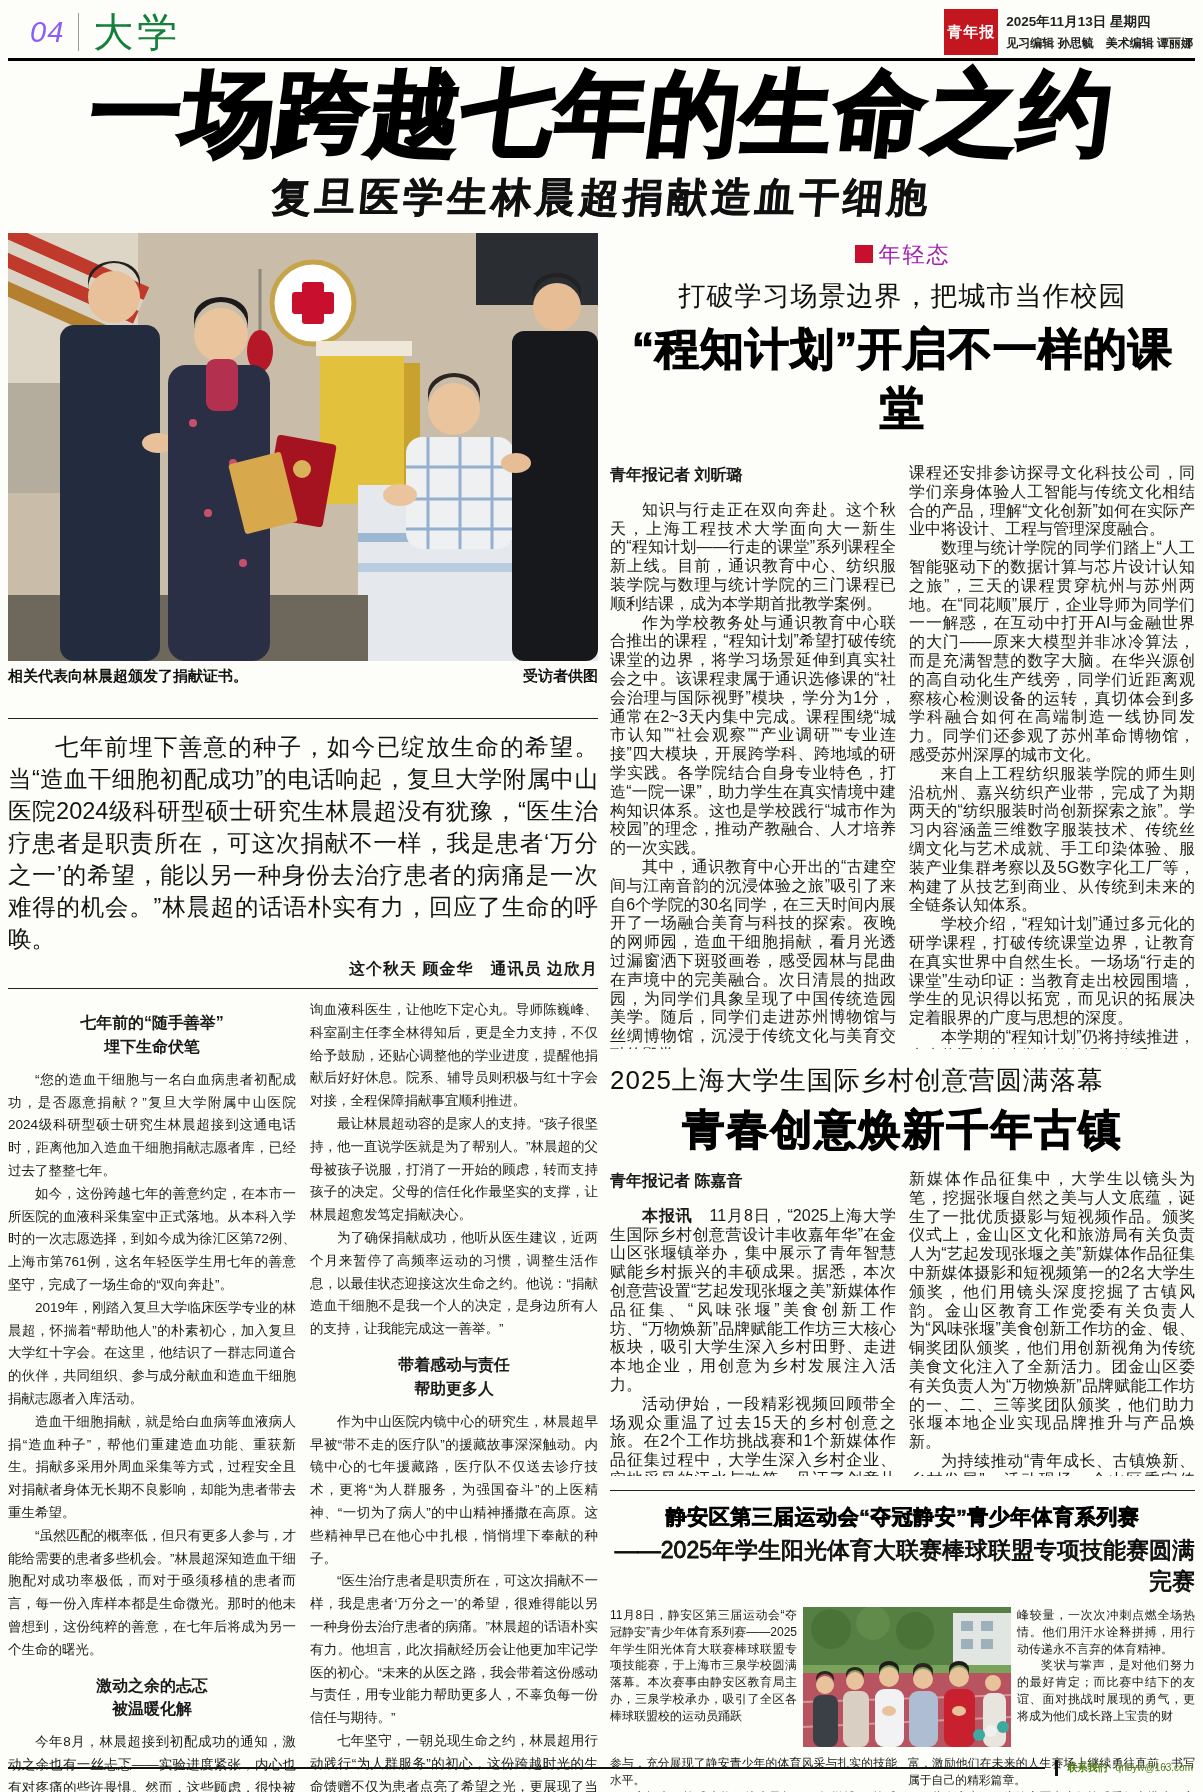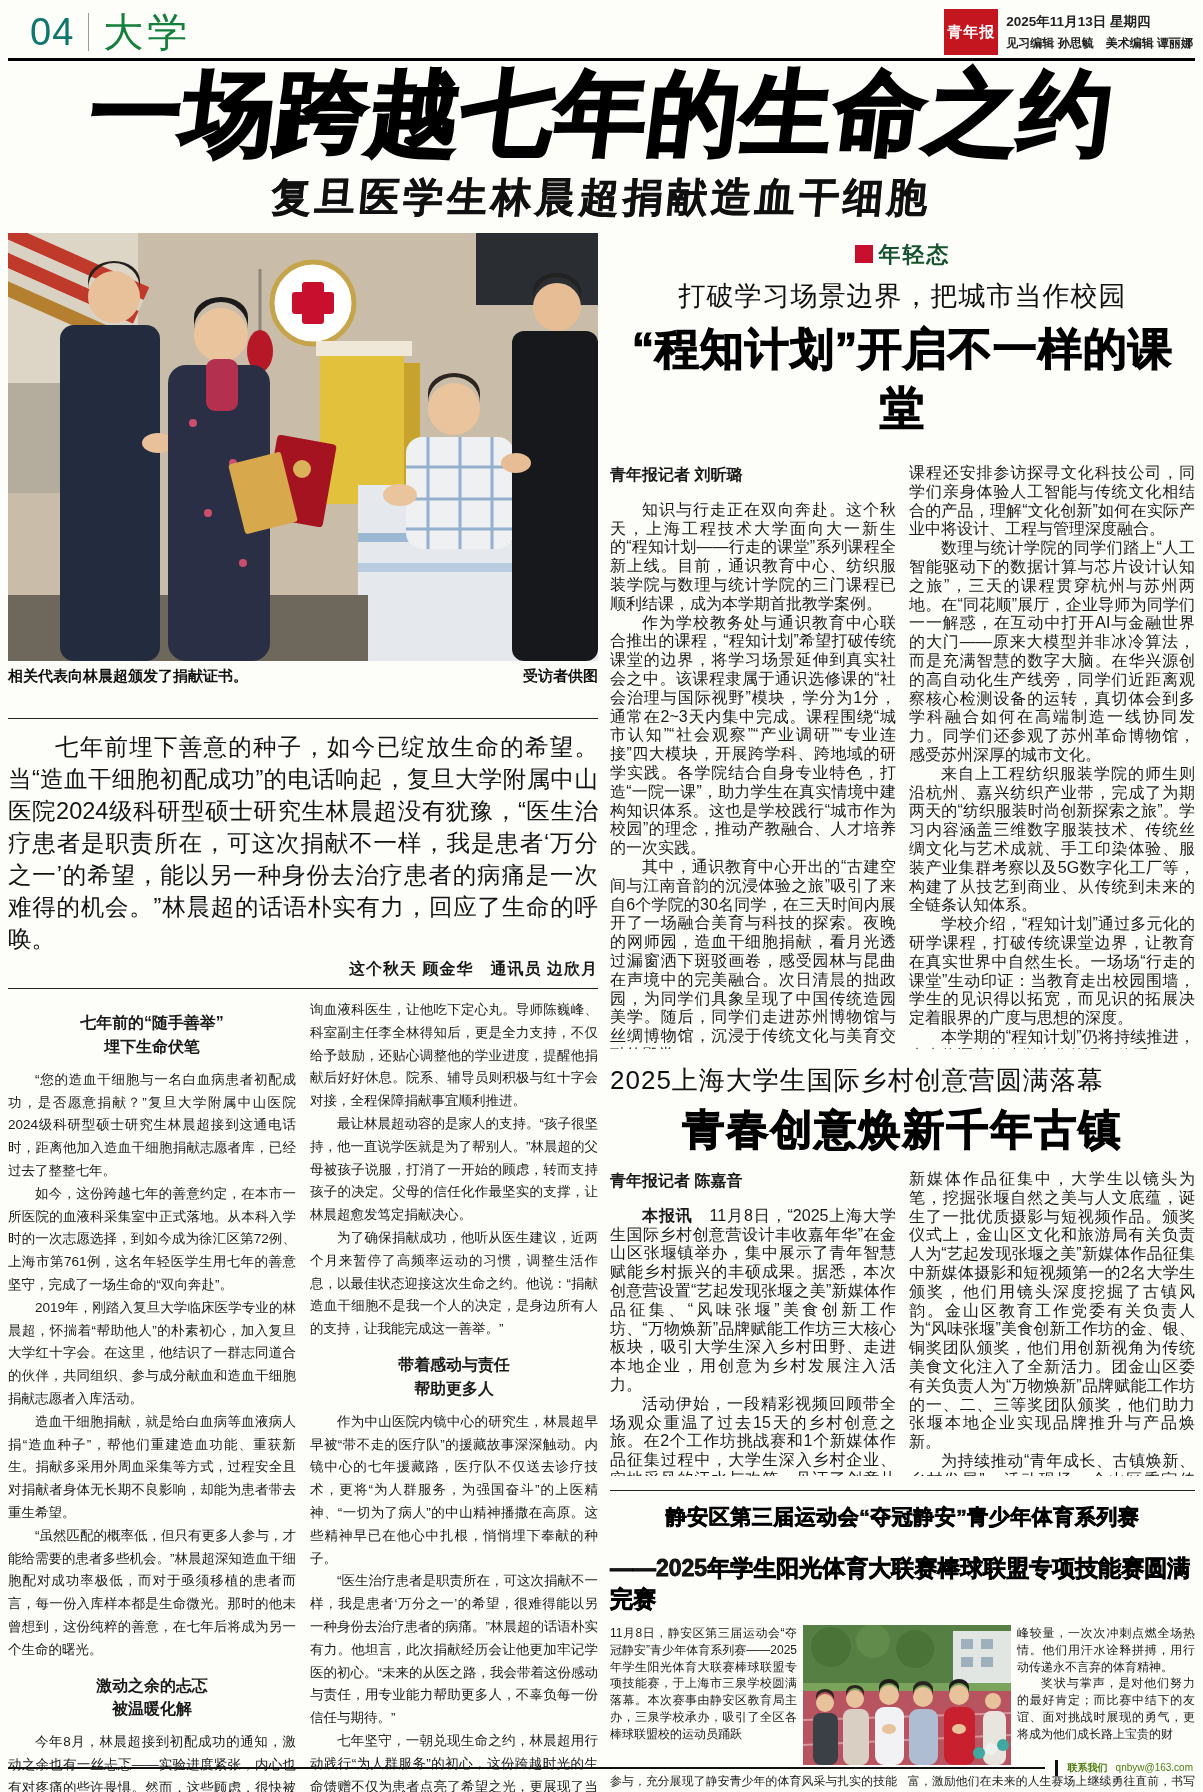--- a/index.html
+++ b/index.html
@@ -1,20 +1,20 @@
 <!DOCTYPE html>
 <html><head>
 <meta charset="utf-8">
 <style>
   html,body{margin:0;padding:0;background:#e8e8e4;}
   .page{position:relative;width:1203px;height:1792px;margin:0 auto;background:#fdfdfa;
         font-family:"Liberation Sans",sans-serif;color:#1a1a1a;overflow:hidden;}
   
   .masthead-row{position:absolute;left:30px;right:10px;top:8px;height:48px;display:flex;align-items:center;}
-  .page-no{font-size:38px;color:#0f766e;letter-spacing:1px;}
+  .page-no{font-size:29px;color:#8b5cf6;letter-spacing:1px;font-style:italic;}
   .head-divider{width:1px;height:38px;background:#9a9a9a;margin:0 14px;}
   .section-name{font-size:40px;color:#15803d;letter-spacing:4px;}
   .head-right{margin-left:auto;display:flex;align-items:flex-start;gap:8px;}
   .logo{width:54px;height:46px;background:#c4161f;color:#fff;display:flex;align-items:center;justify-content:center;
         font-weight:900;font-size:15px;letter-spacing:1px;line-height:1.05;text-align:center;}
   .head-dates{display:flex;flex-direction:column;justify-content:center;height:46px;gap:4px;}
   .date-line{font-size:13.5px;font-weight:700;color:#222;}
   .editors-line{font-size:12px;font-weight:700;color:#222;}
   .top-rule{position:absolute;left:8px;right:8px;top:58px;height:3px;background:#000;}
   
@@ -35,34 +35,34 @@
   .left-cols{margin-top:10px;height:795px;gap:14px;}
   .left-cols .col{width:288px;font-size:13.5px;line-height:22.8px;}
   
   .blk{text-align:justify;}
   .t-p{text-indent:2em;}
   .t-c{text-indent:0;}
   .t-h{font-weight:700;text-align:center;white-space:pre-line;margin:12px 0 10px;font-size:1.18em;line-height:1.5;text-indent:0;}
   .t-by{font-weight:700;margin:2px 0 16px;text-indent:0;text-align:left;}
   
   .right-block{position:absolute;left:610px;top:240px;width:585px;}
-  .tag-row{text-align:center;font-size:22px;font-weight:700;color:#14532d;letter-spacing:2px;}
+  .tag-row{text-align:center;font-size:22px;font-weight:400;color:#a21caf;letter-spacing:2px;}
   .tag-square{display:inline-block;width:18px;height:18px;background:#c8102e;margin-right:6px;vertical-align:-1px;}
   .kicker{text-align:center;font-size:27px;color:#111;margin-top:8px;letter-spacing:1px;}
   .art-headline{text-align:center;font-size:44px;font-weight:900;color:#000;margin-top:6px;letter-spacing:1px;-webkit-text-stroke:1.2px #000;}
   .art1-cols{margin-top:26px;height:585px;gap:13px;}
   .art1-cols .col,.art2-cols .col{width:286px;font-size:16px;line-height:18.8px;}
   .art2{margin-top:14px;}
   .kicker2{text-align:left;font-size:26px;color:#111;letter-spacing:1px;}
   .art2-headline{text-align:center;font-size:42px;font-weight:900;margin-top:4px;letter-spacing:2px;-webkit-text-stroke:1.2px #000;}
   .art2-cols{margin-top:12px;height:306px;gap:13px;}
   .rule-right{border-top:1.5px solid #222;margin-top:14px;}
   
   .art3-h1{text-align:center;font-size:21px;font-weight:900;margin-top:12px;letter-spacing:0.5px;-webkit-text-stroke:0.7px #000;}
-  .art3-h2{text-align:left;font-size:23px;font-weight:700;margin-top:22px;letter-spacing:0px;-webkit-text-stroke:0.8px #000;}
+  .art3-h2{text-align:right;font-size:23px;font-weight:400;margin-top:4px;letter-spacing:0px;-webkit-text-stroke:0.8px #000;}
   .art3-rowA{display:flex;gap:6px;margin-top:10px;height:142px;overflow:hidden;}
   .a3-narrow{font-size:12px;line-height:16.8px;}
   .a3c1{width:187px;}
   .a3c3{width:178px;}
   .photo2{width:208px;height:140px;flex:0 0 208px;display:block;}
   .art3-rowB{display:flex;gap:11px;margin-top:6px;height:120px;overflow:hidden;}
   .art3-rowB .col{width:287px;font-size:11.8px;line-height:16.8px;}
   
   .footer{position:absolute;left:8px;right:10px;top:1760px;display:flex;align-items:center;gap:10px;}
   .footer-line{flex:1;height:2px;background:#111;}

